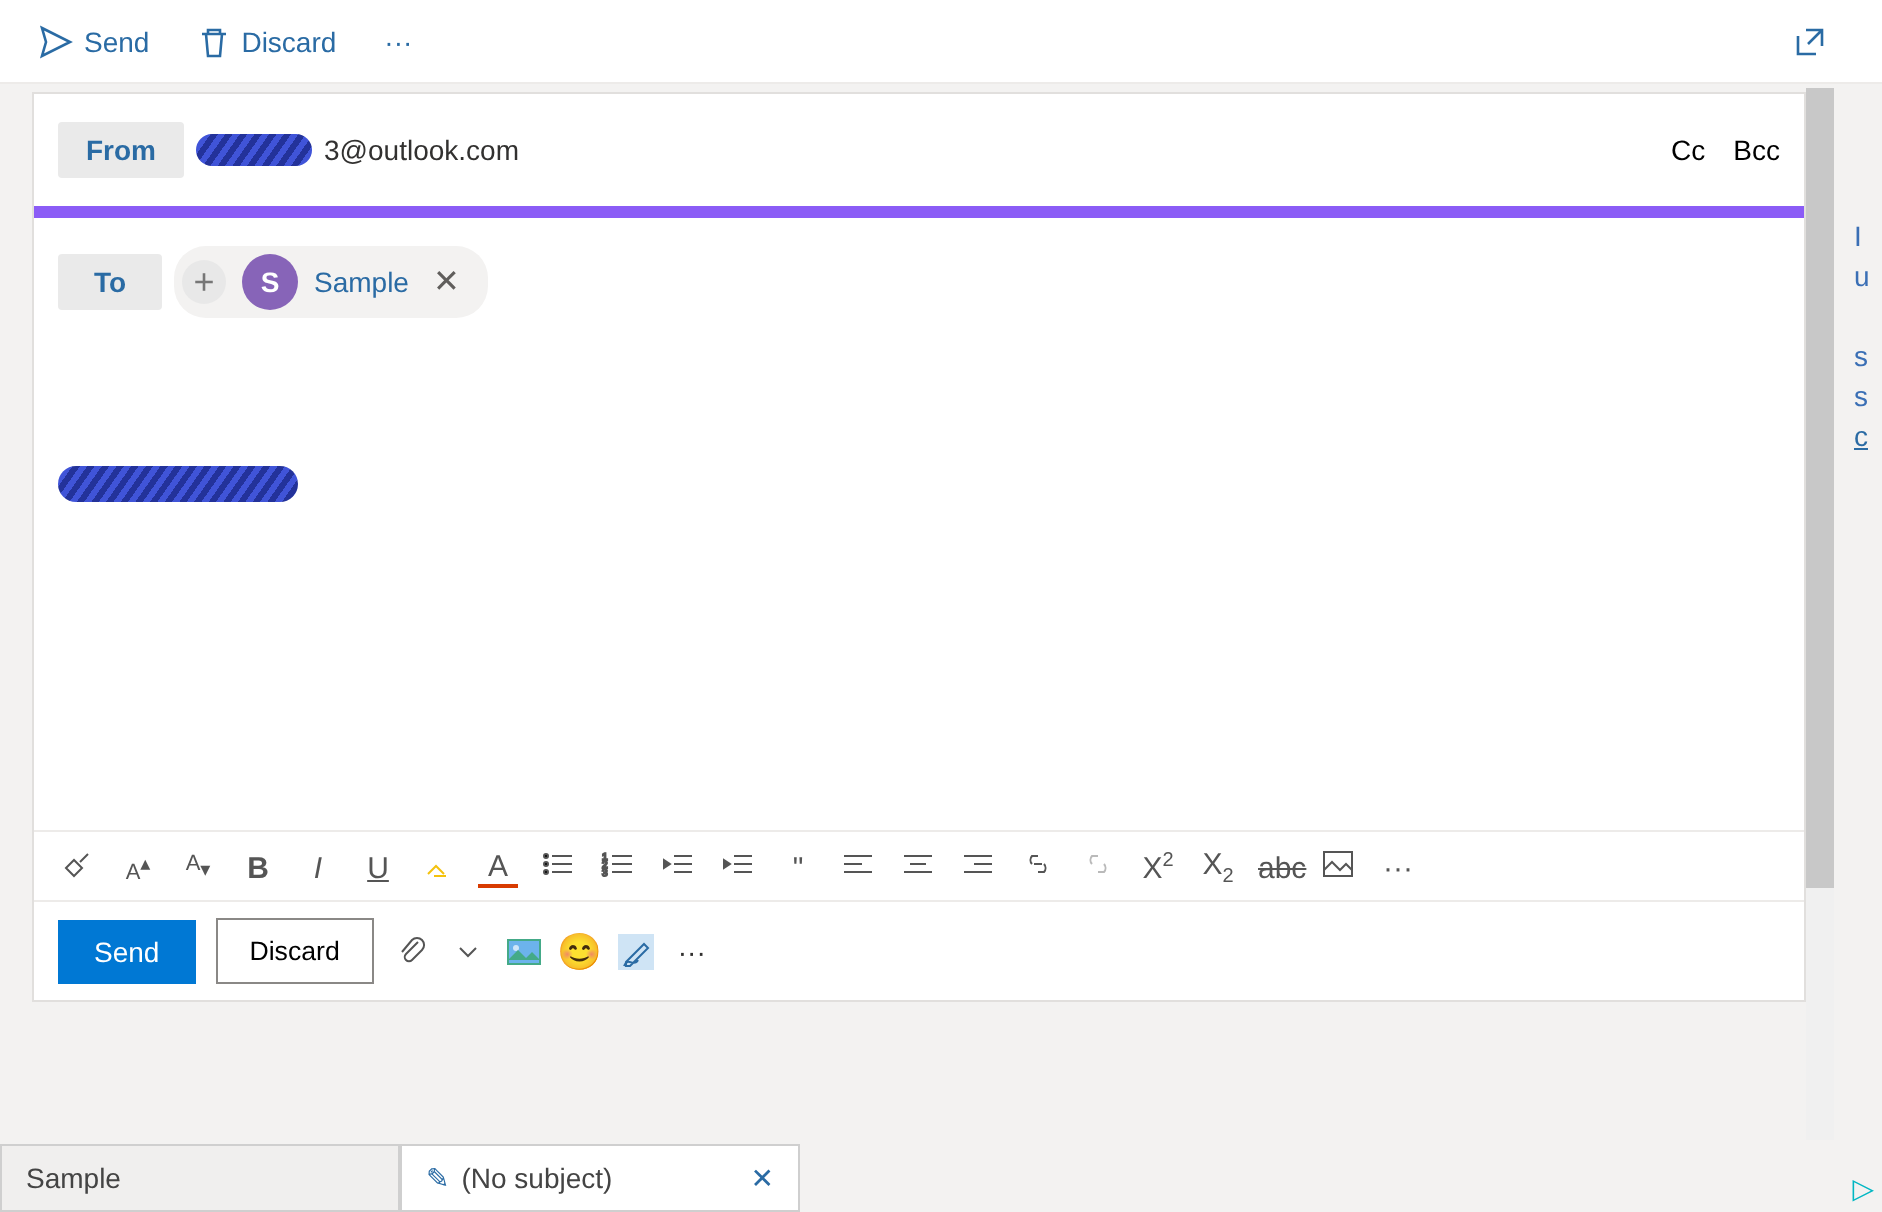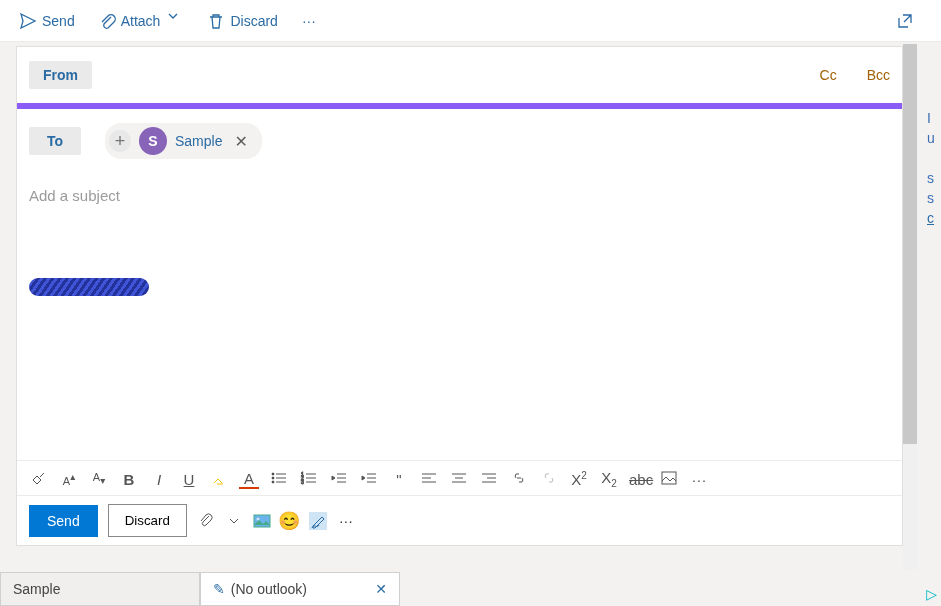--- a/index.html
+++ b/index.html
@@ -5,24 +5,24 @@
 *{box-sizing:border-box;margin:0;padding:0;font-family:"Segoe UI",Arial,sans-serif;}
 body{width:941px;height:606px;background:#f3f2f1;overflow:hidden;position:relative;font-size:14px;color:#323130;}
 .top-bar{height:42px;display:flex;align-items:center;padding:0 12px;background:#fff;border-bottom:1px solid #edebe9;}
 .top-btn{display:flex;align-items:center;gap:6px;padding:6px 8px;color:#2a6ba4;cursor:pointer;margin-right:8px;}
 .top-btn svg{width:16px;height:16px;stroke:#2a6ba4;fill:none;stroke-width:1.3;}
 .chev{margin-left:2px;}
 .spacer{flex:1;}
 .panel{background:#fff;border:1px solid #e1dfdd;margin:4px 38px 0 16px;position:relative;}
 .row{display:flex;align-items:center;padding:14px 12px;}
 .row+.row{border-top:6px solid #8b5cf6;}
-.tag{background:#eaeaea;color:#2a6ba4;font-weight:600;padding:6px 14px;border-radius:2px;margin-right:24px;min-width:52px;text-align:center;}
+.tag{background:#eaeaea;color:#2a6ba4;font-weight:600;padding:6px 14px;border-radius:2px;margin-right:6px;min-width:52px;text-align:center;}
 .from-addr{display:flex;align-items:center;gap:6px;color:#323130;}
 .scribble{display:inline-block;height:16px;border-radius:8px;background:repeating-linear-gradient(125deg,#23329a 0 3px,#4054d8 3px 6px);}
-.cc{margin-left:auto;display:flex;gap:30px;color:#a16207;cursor:pointer;}
+.cc{margin-left:auto;display:flex;gap:14px;color:#000000;cursor:pointer;}
 .chip{display:flex;align-items:center;gap:8px;background:#f3f2f1;padding:4px 10px 4px 4px;border-radius:16px;}
 .plus{width:22px;height:22px;border-radius:50%;background:#e8e8e8;display:flex;align-items:center;justify-content:center;color:#767676;font-size:18px;}
 .avatar{width:28px;height:28px;border-radius:50%;background:#8764b8;color:#fff;display:flex;align-items:center;justify-content:center;font-weight:600;}
 .chip-name{color:#2a6ba4;}
 .chip-x{color:#605e5c;font-size:16px;cursor:pointer;padding:0 4px;}
 .subject{width:100%;border:none;outline:none;padding:14px 12px;font-size:15px;color:#323130;}
 .subject::placeholder{color:#9b9b9b;}
 .body-area{padding:20px 12px;height:242px;}
 .body-scribble{height:18px;width:120px;border-radius:10px;background:repeating-linear-gradient(125deg,#23329a 0 3px,#4054d8 3px 6px);margin-top:40px;}
 .fmt-bar{border-top:1px solid #edebe9;display:flex;align-items:center;gap:10px;padding:8px 12px 6px;color:#555;}
@@ -55,64 +55,58 @@
 
 <div class="top-bar">
   <div class="top-btn">
     <svg>
         <path d="M1 1 L15 8 L1 15 L3 8 Z"></path>
       </svg>
     <span>Send</span>
   </div>
   <div class="top-btn">
     <svg>
-        <path d="M12 4 L5 11 a3 3 0 0 0 4 4 L15 9 a4 4 0 0 0 -6 -6 L3 9"></path>
-      </svg>
-    <span>Attach</span>
-    <svg class="chev" width="10" height="6">
-        <path d="M1 1 L5 5 L9 1"></path>
-      </svg>
-  </div>
-  <div class="top-btn">
-    <svg>
         <path d="M2 4 H14 M5 4 V2 H11 V4 M4 4 L5 15 H11 L12 4"></path>
       </svg>
     <span>Discard</span>
   </div>
   <div class="top-btn">
     <span>···</span>
   </div>
   <div class="spacer"></div>
   <div class="top-btn">
     <svg>
         <path d="M2 5 V14 H11 M6 2 H14 V10 M14 2 L7 9"></path>
       </svg>
   </div>
 </div>
 
 <div class="panel">
   <div class="row">
     <div class="tag">From</div>
+    <div class="from-addr">
+      <span class="scribble" style="width:58px"></span>
+      <span>3@outlook.com</span>
+    </div>
     <div class="cc">
       <span>Cc</span>
       <span>Bcc</span>
     </div>
   </div>
 
   <div class="row">
     <div class="tag">To</div>
     <div class="chip">
       <div class="plus">+</div>
       <div class="avatar">S</div>
       <span class="chip-name">Sample</span>
       <span class="chip-x">✕</span>
     </div>
   </div>
 
-  <input class="subject" placeholder="Add a subject" style="">
 
   <div class="body-area">
     <div class="body-scribble"></div>
   </div>
 
   <div class="fmt-bar">
     <span class="ic"><svg width="16" height="16" stroke="#555" fill="none">
           <path d="M2 10 L6 6 L10 10 L6 14 Z M9 7 L13 3"></path>
         </svg></span>
     <span class="ic" style="font-size:11px">A<span class="sup">▴</span></span>
@@ -203,18 +197,18 @@
   </div>
 
 <div class="side-cut">I<br>u<br><br>s<br>s<br><u style="color:#2a6ba4">c</u></div>
 
 <div class="tabs">
   <div class="tab">
     <span>Sample</span>
   </div>
   <div class="tab active">
     <span class="pencil">✎</span>
-    <span>(No outlook)</span>
+    <span>(No subject)</span>
     <span class="x">✕</span>
   </div>
 </div>
 
 <div class="play">▷</div>
 
 </body></html>

